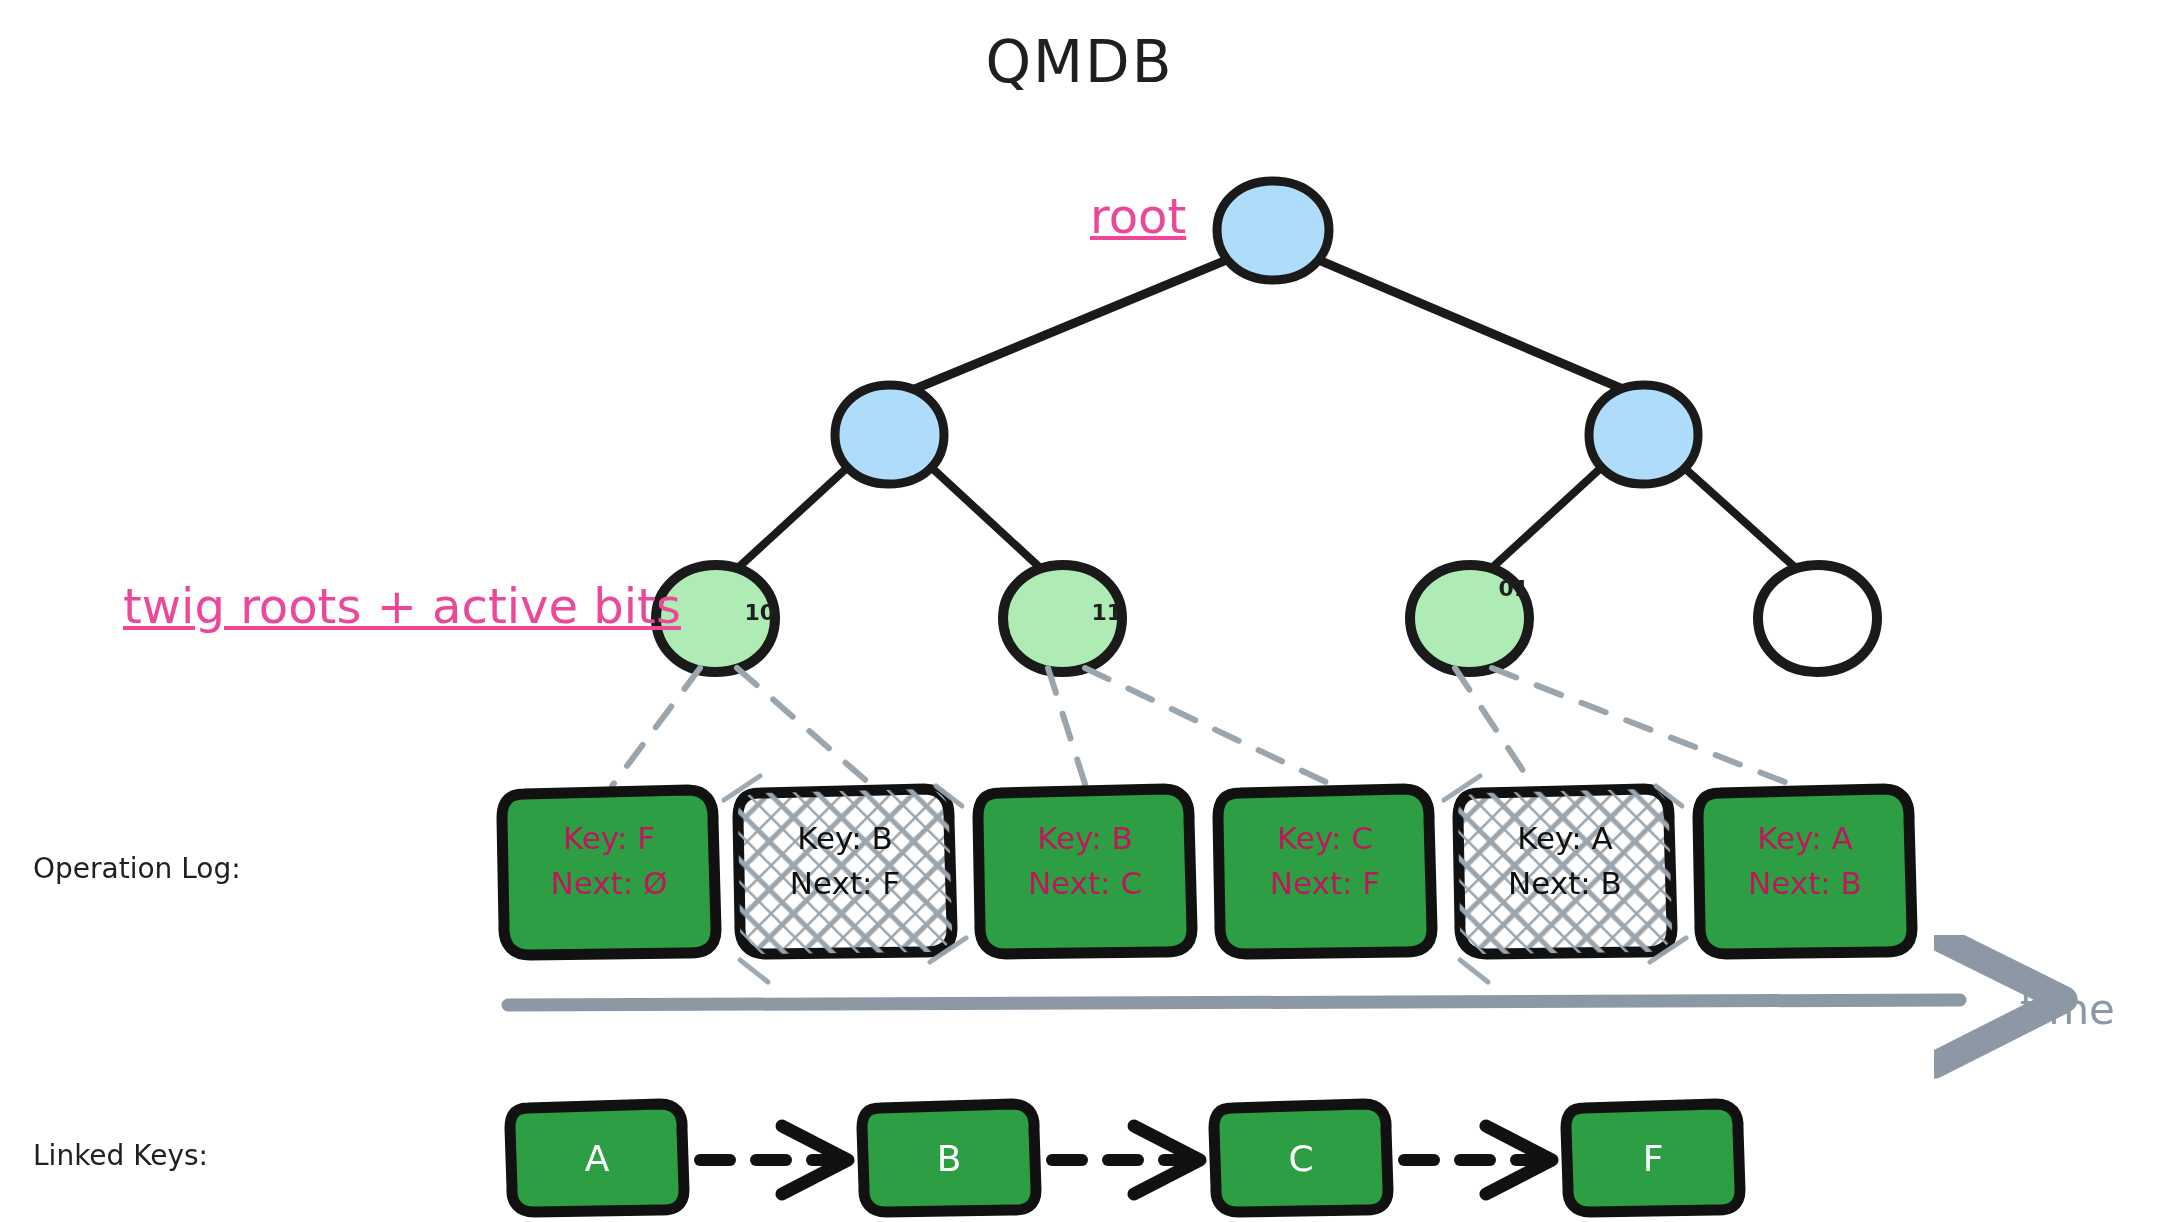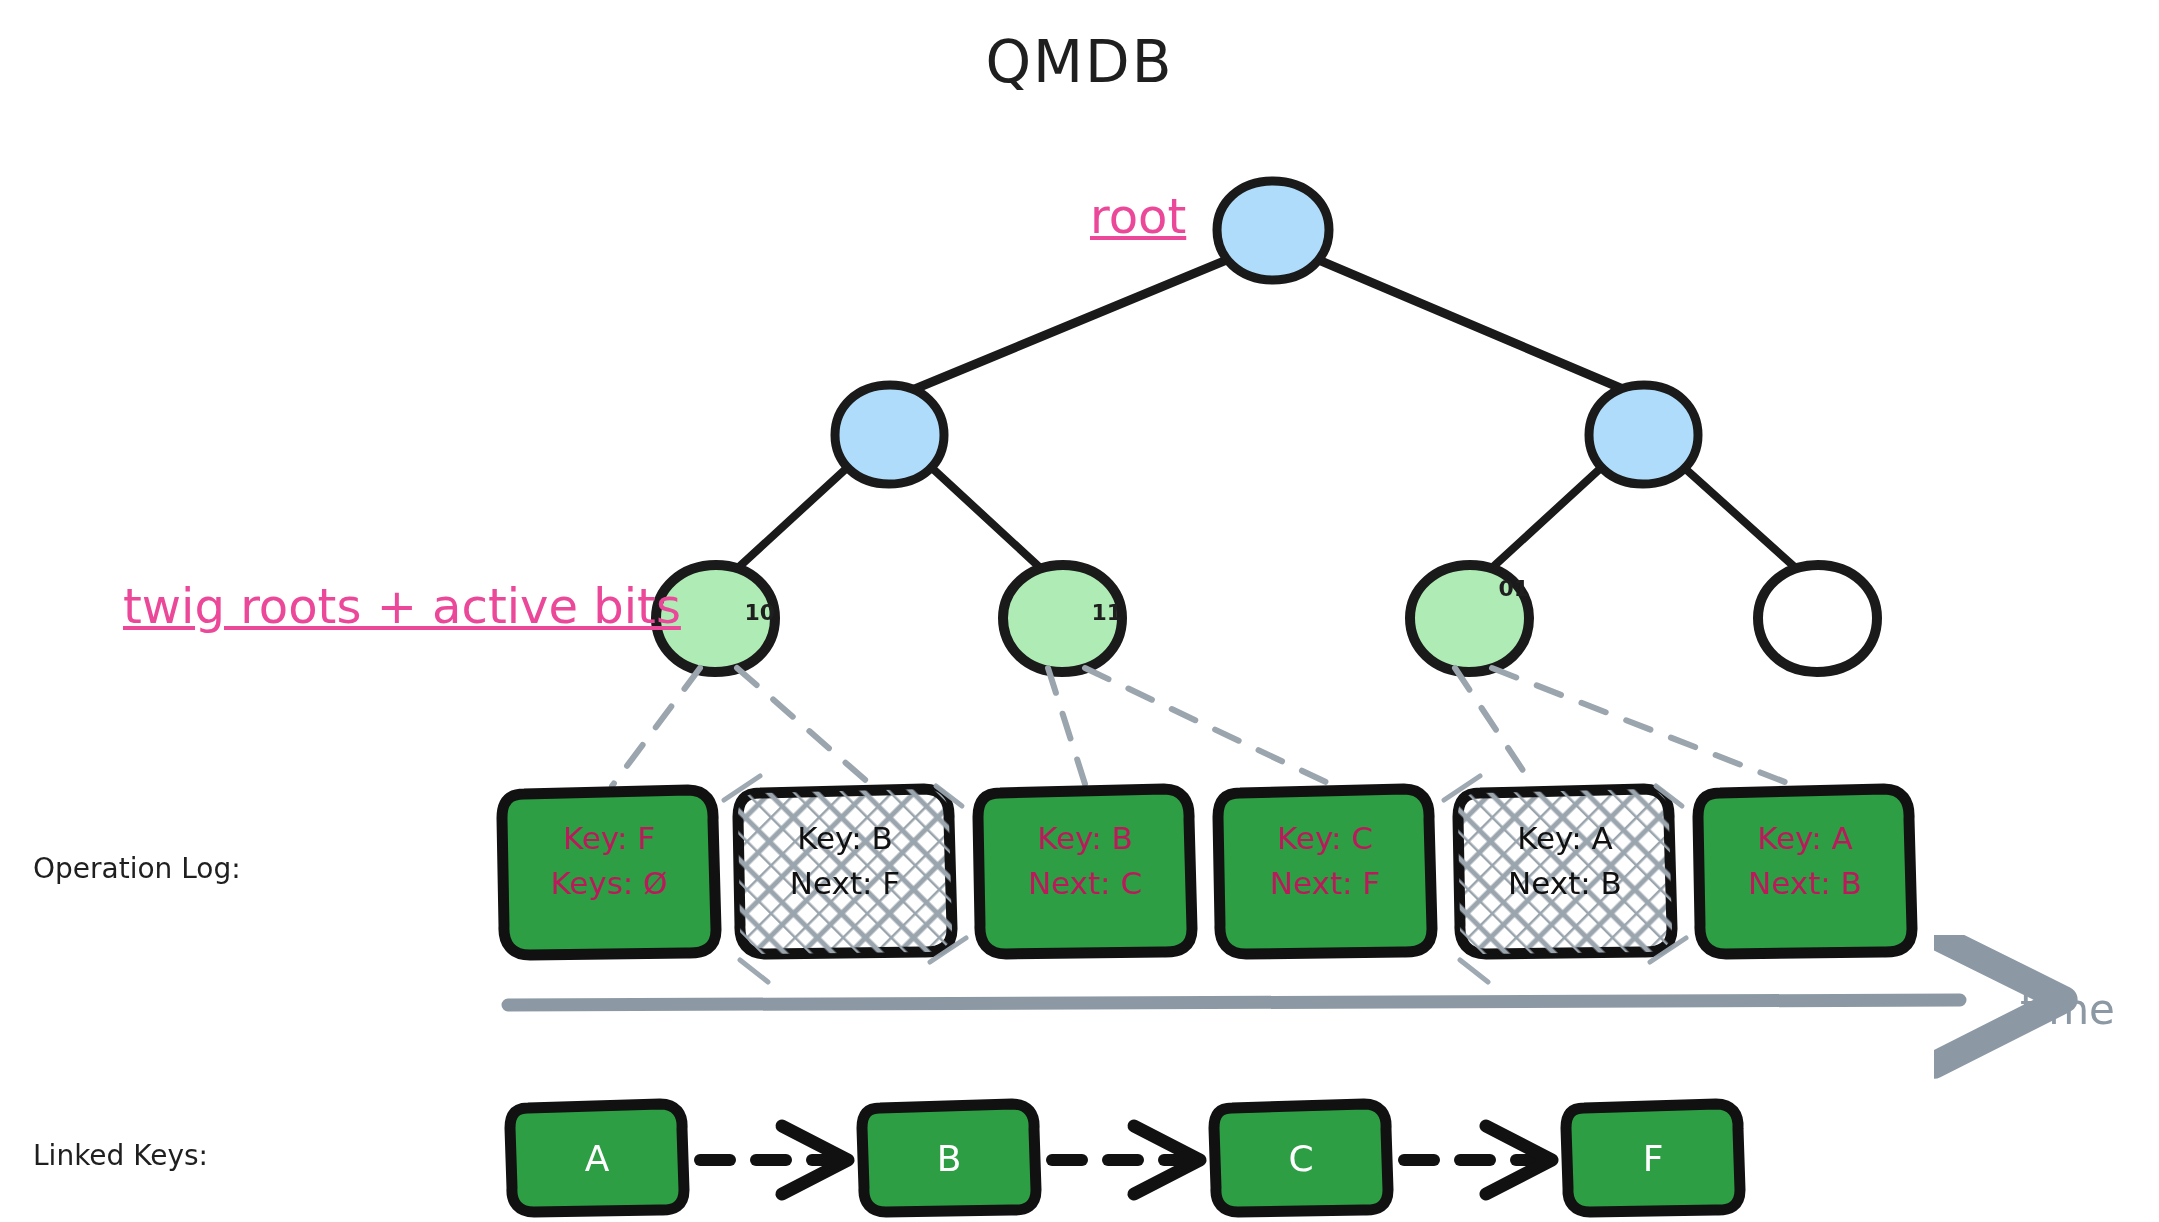--- a/index.html
+++ b/index.html
@@ -242,21 +242,21 @@
 
   <div class="txt node-num" style="left:656px; top:600px; width:119px;">10</div>
   <div class="txt node-num" style="left:1003px; top:600px; width:119px;">11</div>
   <div class="txt node-num" style="left:1410px; top:576px; width:119px;">01</div>
   <div class="txt node-num" style="left:1758px; top:600px; width:119px;"></div>
 
   <div class="txt side-label" style="left:33px; top:852px;">Operation Log:</div>
 
   <div class="logbox-text on" style="left:502px; top:816px; width:214px;">
     <div>Key: F</div>
-    <div>Keys: Ø</div>
+    <div>Next: Ø</div>
   </div>
   <div class="logbox-text off" style="left:738px; top:816px; width:214px;">
     <div>Key: B</div>
     <div>Next: F</div>
   </div>
   <div class="logbox-text on" style="left:978px; top:816px; width:214px;">
     <div>Key: B</div>
     <div>Next: C</div>
   </div>
   <div class="logbox-text on" style="left:1218px; top:816px; width:214px;">

